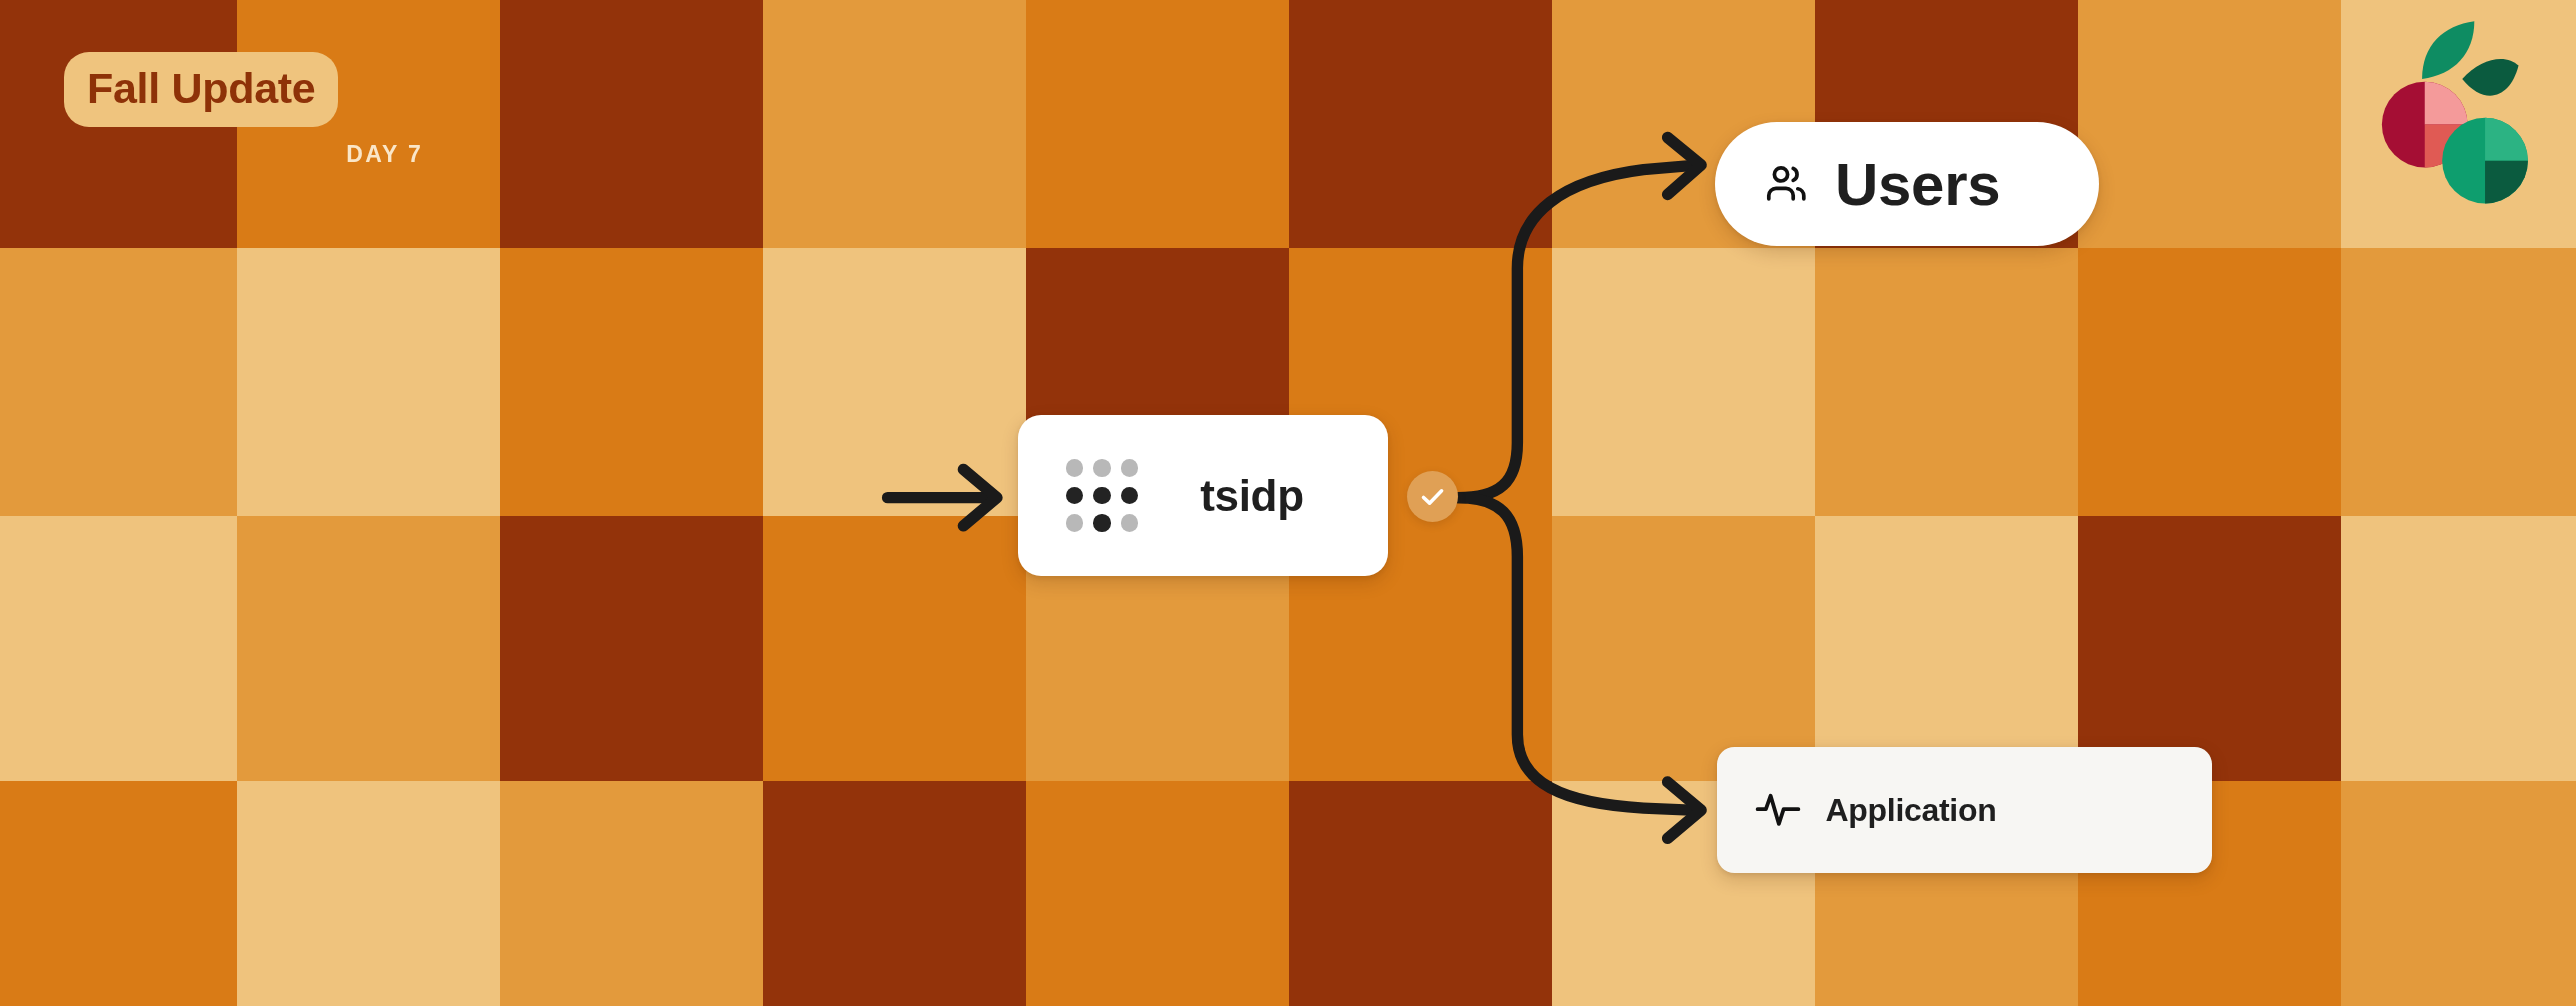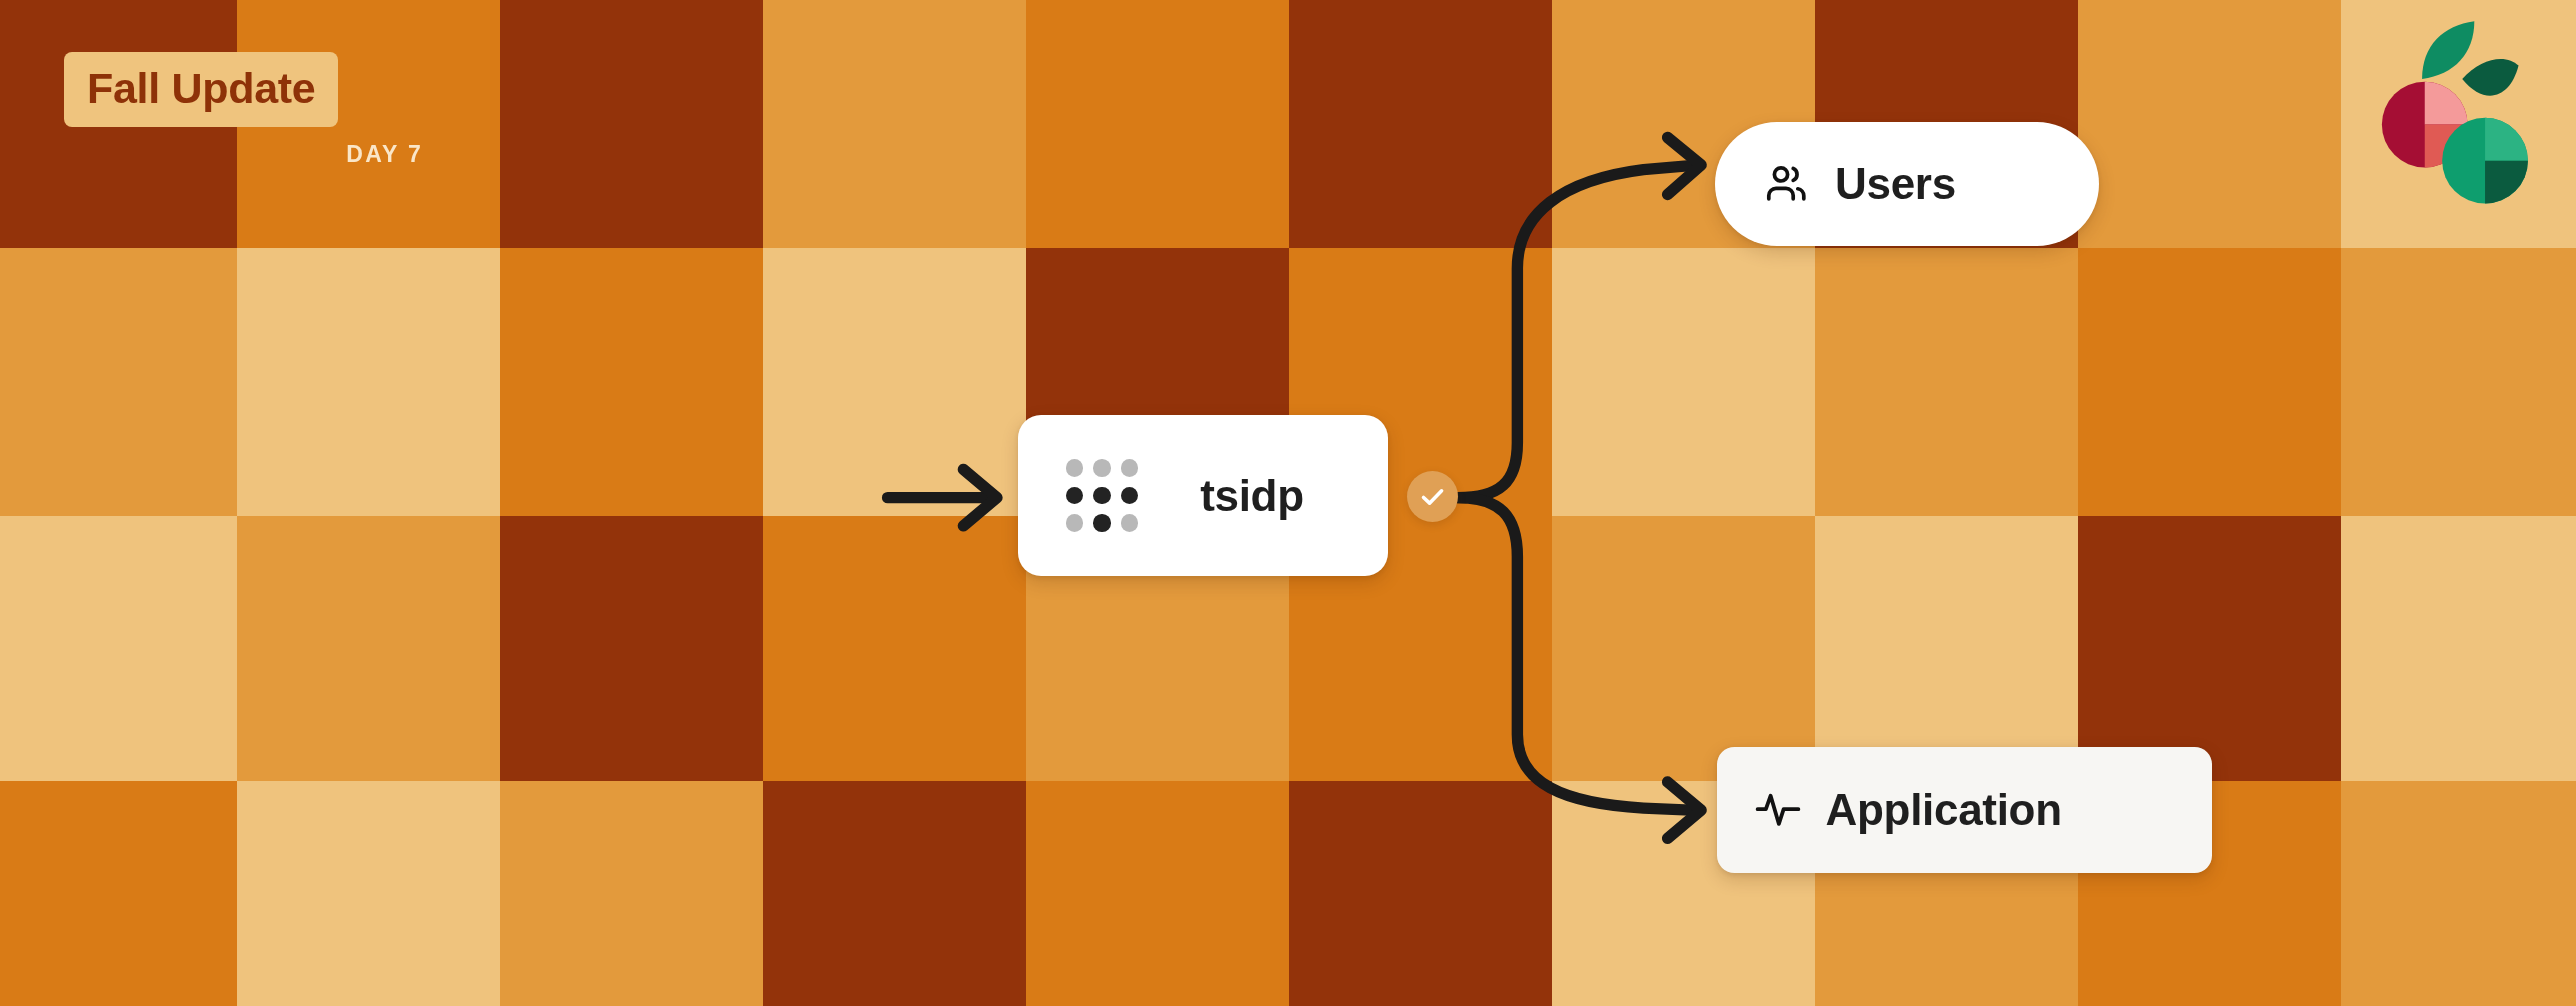--- a/index.html
+++ b/index.html
@@ -39,21 +39,21 @@
     width: 470px;
   }
   .badge {
     display: inline-block;
     background: #EFC47E;
     color: #8E3208;
     font-size: 43px;
     font-weight: 700;
     letter-spacing: -0.3px;
     padding: 14.8px 23px 17.4px 23px;
-    border-radius: 8px;
+    border-radius: 25px;
     line-height: 1;
   }
   .day-label {
     margin-top: 13.4px;
     text-align: right;
     width: 359px;
     color: #FAE6C8;
     font-size: 23px;
     font-weight: 700;
     letter-spacing: 2.3px;
@@ -136,34 +136,34 @@
   
   .node-users {
     left: 1715px;
     top: 122px;
     width: 384px;
     height: 124px;
     border-radius: 64px;
     padding-left: 48px;
     gap: 24px;
   }
-  .node-users .node-label { font-size: 44px; letter-spacing: -0.3px; text-align: right; }
+  .node-users .node-label { font-size: 60px; letter-spacing: -0.3px; text-align: right; }
 
   
   .node-app {
     left: 1717px;
     top: 747px;
     width: 495px;
     height: 126px;
     border-radius: 17.4px;
     background: #F7F6F3;
     padding-left: 35px;
     gap: 21.5px;
   }
-  .node-app .node-label { font-size: 44px; letter-spacing: -0.3px; }
+  .node-app .node-label { font-size: 32px; letter-spacing: -0.3px; }
 
   .icon { flex: none; display: block; }
 
   
   .check-badge {
     position: absolute;
     left: 1407px;
     top: 471px;
     width: 51px;
     height: 51px;

